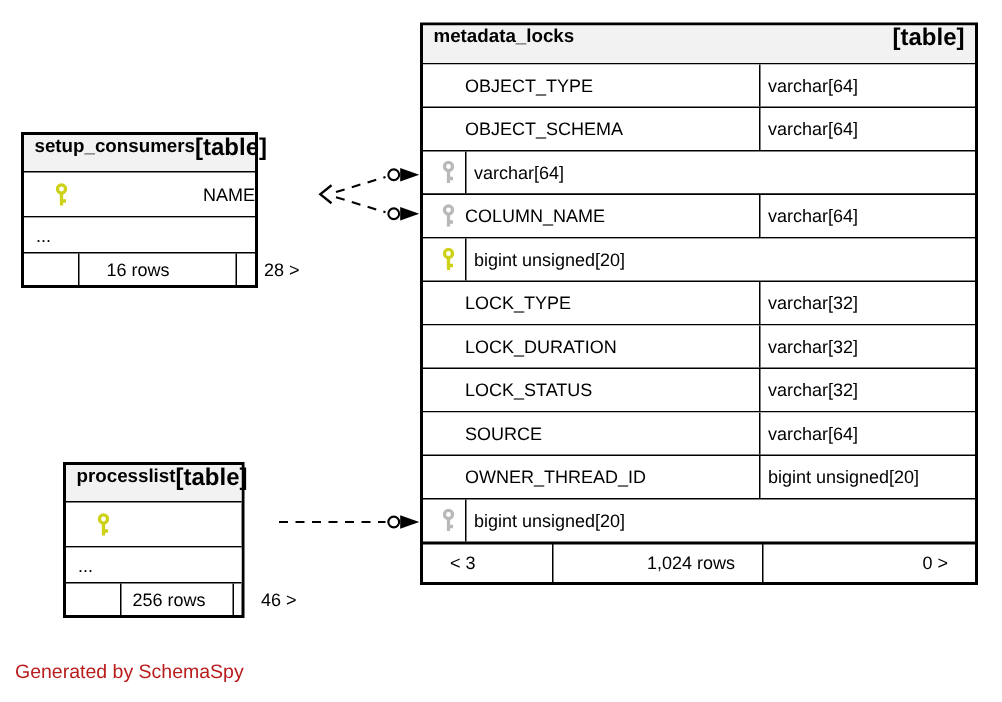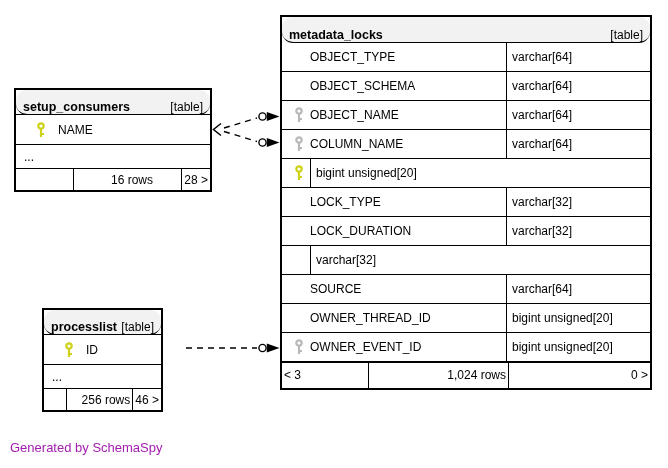--- a/index.html
+++ b/index.html
@@ -12,76 +12,76 @@
   #canvas{
     position:relative;width:668px;height:468px;background:#ffffff;overflow:hidden;
     font-family:"Liberation Sans","DejaVu Sans",sans-serif;color:#000;
   }
   .table{
     position:absolute;background:#fff;border:2px solid var(--border);
     box-sizing:border-box;display:flex;flex-direction:column;font-size:12px;
   }
   .thead{
     background:var(--header-bg);border-bottom:1px solid var(--border);
-    display:flex;justify-content:space-between;align-items:flex-end;
-    padding:0 7px;box-sizing:border-box;flex:none;border-radius:11px;
+    display:flex;justify-content:space-between;align-items:flex-start;
+    padding:0 7px;box-sizing:border-box;flex:none;
   }
   .tname{font-weight:bold;font-size:12.5px;cursor:pointer;}
-  .tbadge{font-size:12px;}
+  .tbadge{font-size:16px;font-weight:bold;}
   .row{display:flex;align-items:center;border-bottom:1px solid var(--border);box-sizing:border-box;flex:none;background:#fff;}
   .row.rel{box-shadow:0 -1px 0 var(--border),0 1px 0 var(--border);}
   .key-slot{display:flex;justify-content:center;align-items:center;flex:none;}
   .ml .key-slot{margin-left:6px;width:22px;}
   .sm .key-slot{margin-left:8px;width:34px;}
   .col-name{flex:1;white-space:nowrap;overflow:hidden;}
   .col-type{
     width:144px;flex:none;align-self:stretch;display:flex;align-items:center;
     border-left:1px solid var(--border);padding-left:5px;box-sizing:border-box;white-space:nowrap;text-align:center;
   }
   .ellipsis-row{padding-left:8px;}
   .tfoot{display:flex;align-items:stretch;flex:1;box-sizing:border-box;}
-  .fcell{display:flex;align-items:center;box-sizing:border-box;padding:0 2px;white-space:nowrap;}
+  .fcell{display:flex;align-items:center;box-sizing:border-box;padding:0 18px;white-space:nowrap;}
   .fcell + .fcell{border-left:1px solid var(--border);}
   .fr{justify-content:flex-end;}
   .key{width:10px;height:16px;display:block;}
   .key circle{fill:none;stroke-width:2.2;}
   .key path{fill:none;stroke-width:2.2;}
   .key-pk circle,.key-pk path{stroke:var(--key-pk);}
   .key-fk circle,.key-fk path{stroke:var(--key-fk);}
 
   
   #t-metadata_locks{left:280px;top:15px;width:372px;height:375px;}
   #t-metadata_locks .thead{height:26px;}
   #t-metadata_locks .row{height:29px;}
 
   
-  #t-setup_consumers{left:14px;top:88px;width:198px;height:104px;}
+  #t-setup_consumers{left:14px;top:88px;width:158px;height:104px;}
   #t-setup_consumers .thead{height:25px;}
-  #t-setup_consumers .row.keyrow{height:30px;}
+  #t-setup_consumers .row.keyrow{height:30px;text-align:right;}
   #t-setup_consumers .row.ellipsis-row{height:24px;}
   #t-setup_consumers .fcell:nth-child(1){width:57px;}
   #t-setup_consumers .fcell:nth-child(2){width:82px;}
   #t-setup_consumers .fcell:nth-child(3){flex:1;margin-left:26px;}
 
   
   #t-processlist{left:42px;top:308px;width:121px;height:104px;}
   #t-processlist .thead{height:25px;}
   #t-processlist .row.keyrow{height:30px;}
   #t-processlist .row.ellipsis-row{height:24px;}
   #t-processlist .fcell:nth-child(1){width:24px;}
   #t-processlist .fcell:nth-child(2){width:75px;}
   #t-processlist .fcell:nth-child(3){flex:1;}
 
   
   #t-metadata_locks .fcell:nth-child(1){width:86px;}
   #t-metadata_locks .fcell:nth-child(2){width:140px;}
   #t-metadata_locks .fcell:nth-child(3){flex:1;}
 
   #relations{position:absolute;left:0;top:0;width:668px;height:468px;pointer-events:none;}
-  #footer-note{position:absolute;left:10px;top:440px;font-size:13px;color:#a21caf;}
+  #footer-note{position:absolute;left:10px;top:440px;font-size:13px;color:#b91c1c;}
 </style>
 </head>
 <body>
 
 <div id="canvas">
 
   <div class="table sm" id="t-setup_consumers">
     <div class="thead">
       <span class="tname">setup_consumers</span>
       <span class="tbadge">[table]</span>
@@ -108,21 +108,20 @@
       <span class="tname">processlist</span>
       <span class="tbadge">[table]</span>
     </div>
     <div class="row keyrow rel">
       <span class="key-slot">
         <svg class="key key-pk" viewBox="0 0 10 16">
           <circle cx="5" cy="4" r="2.7"></circle>
           <path d="M5 7 L5 15 M5 12 L8 12"></path>
         </svg>
       </span>
-      <span class="col-name">ID</span>
     </div>
     <div class="row ellipsis-row">...</div>
     <div class="tfoot">
       <span class="fcell"></span>
       <span class="fcell fr">256 rows</span>
       <span class="fcell fr">46 &gt;</span>
     </div>
   </div>
 
   <div class="table ml" id="t-metadata_locks">
@@ -141,21 +140,20 @@
       <span class="col-name">OBJECT_SCHEMA</span>
       <span class="col-type">varchar[64]</span>
     </div>
     <div class="row rel">
       <span class="key-slot">
         <svg class="key key-fk" viewBox="0 0 10 16">
           <circle cx="5" cy="4" r="2.7"></circle>
           <path d="M5 7 L5 15 M5 12 L8 12"></path>
         </svg>
       </span>
-      <span class="col-name">OBJECT_NAME</span>
       <span class="col-type">varchar[64]</span>
     </div>
     <div class="row rel">
       <span class="key-slot">
         <svg class="key key-fk" viewBox="0 0 10 16">
           <circle cx="5" cy="4" r="2.7"></circle>
           <path d="M5 7 L5 15 M5 12 L8 12"></path>
         </svg>
       </span>
       <span class="col-name">COLUMN_NAME</span>
@@ -175,40 +173,40 @@
       <span class="col-name">LOCK_TYPE</span>
       <span class="col-type">varchar[32]</span>
     </div>
     <div class="row">
       <span class="key-slot"></span>
       <span class="col-name">LOCK_DURATION</span>
       <span class="col-type">varchar[32]</span>
     </div>
     <div class="row">
       <span class="key-slot"></span>
+      <span class="col-name">LOCK_STATUS</span>
       <span class="col-type">varchar[32]</span>
     </div>
     <div class="row">
       <span class="key-slot"></span>
       <span class="col-name">SOURCE</span>
       <span class="col-type">varchar[64]</span>
     </div>
     <div class="row">
       <span class="key-slot"></span>
       <span class="col-name">OWNER_THREAD_ID</span>
       <span class="col-type">bigint unsigned[20]</span>
     </div>
     <div class="row rel">
       <span class="key-slot">
         <svg class="key key-fk" viewBox="0 0 10 16">
           <circle cx="5" cy="4" r="2.7"></circle>
           <path d="M5 7 L5 15 M5 12 L8 12"></path>
         </svg>
       </span>
-      <span class="col-name">OWNER_EVENT_ID</span>
       <span class="col-type">bigint unsigned[20]</span>
     </div>
 
     <div class="tfoot">
       <span class="fcell">&lt; 3</span>
       <span class="fcell fr">1,024 rows</span>
       <span class="fcell fr">0 &gt;</span>
     </div>
   </div>
 

